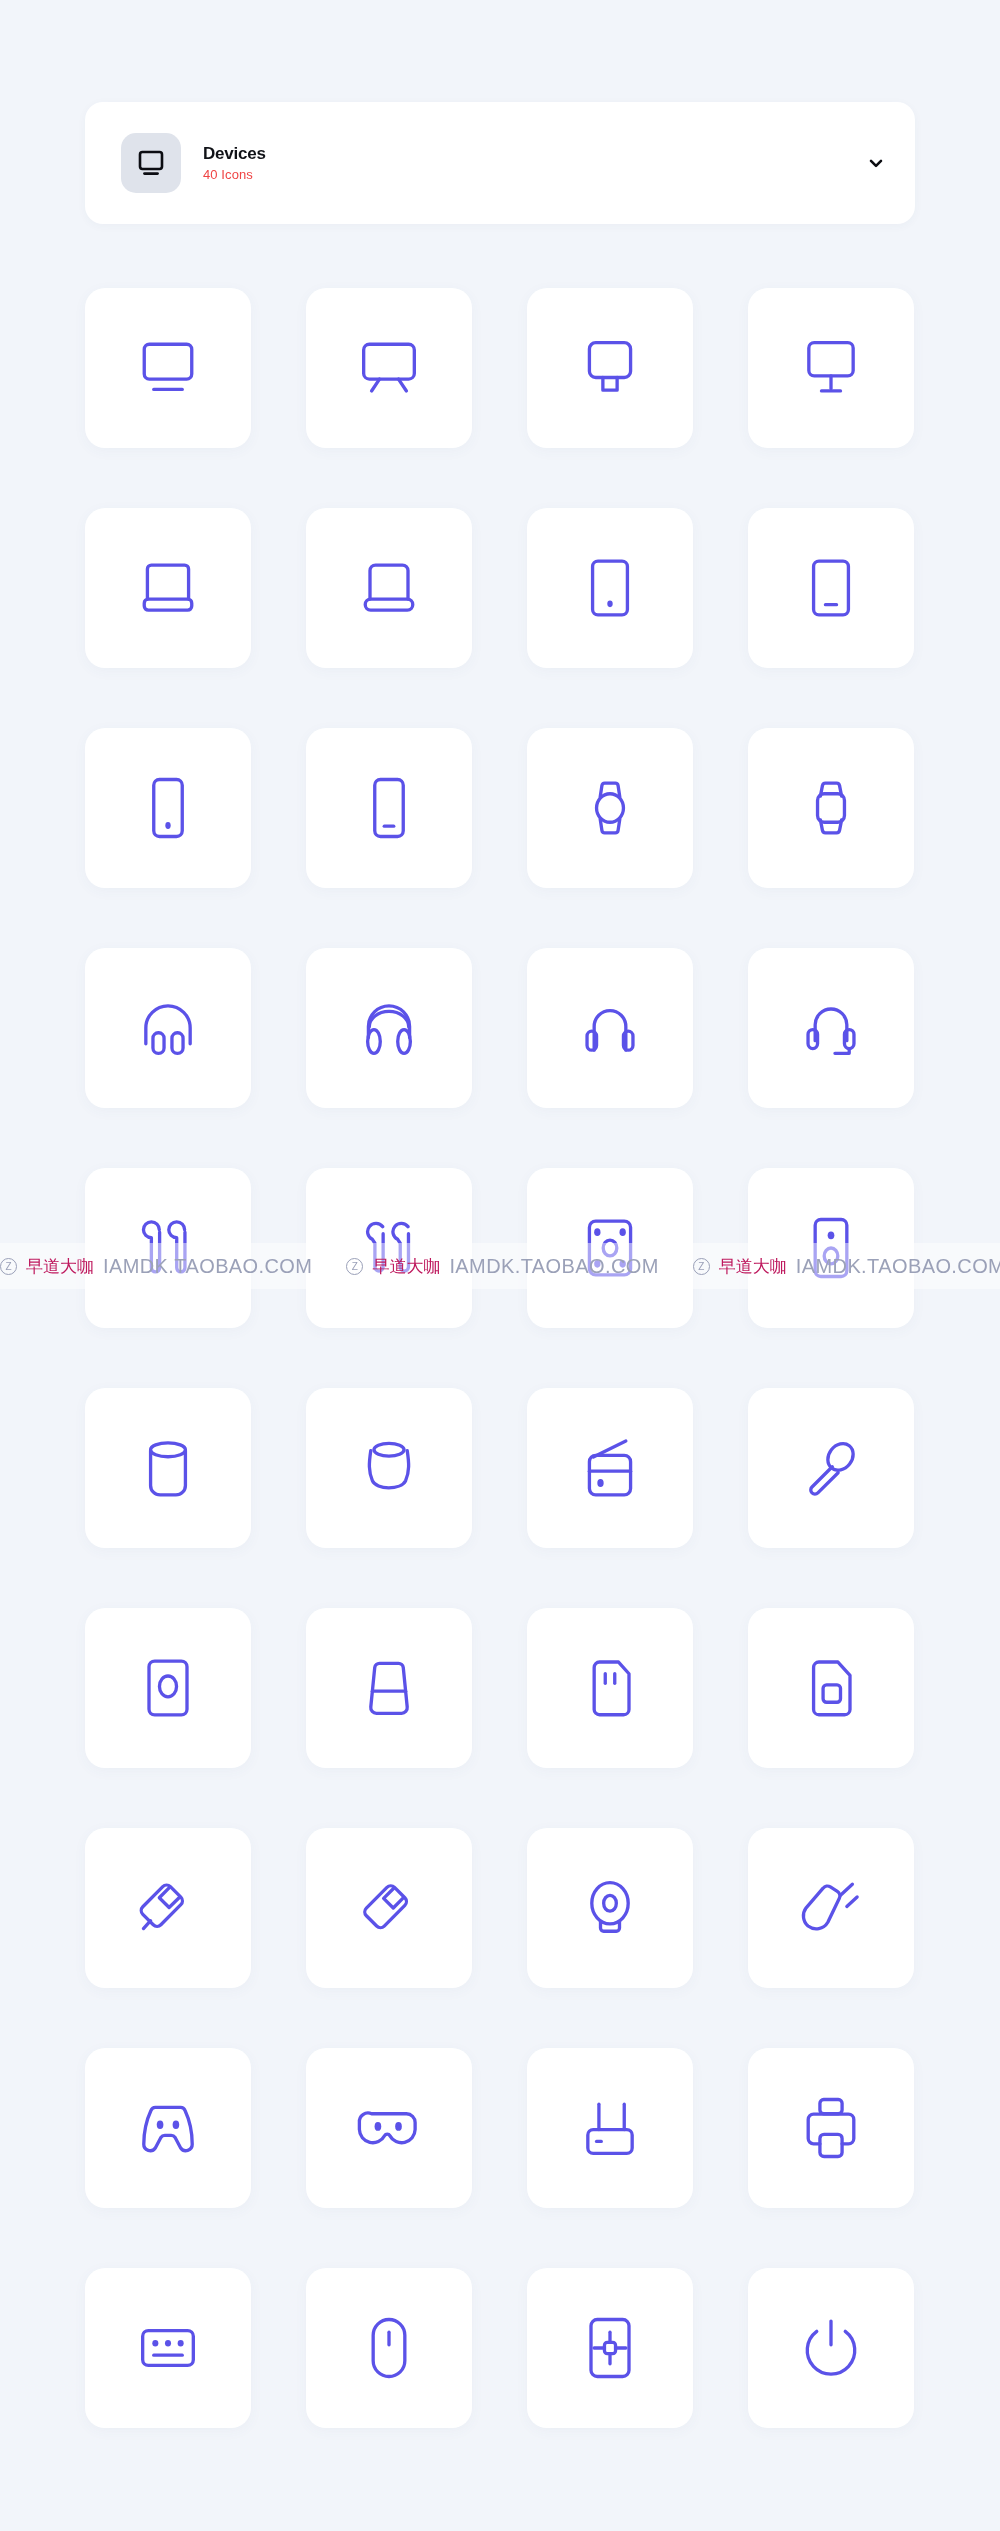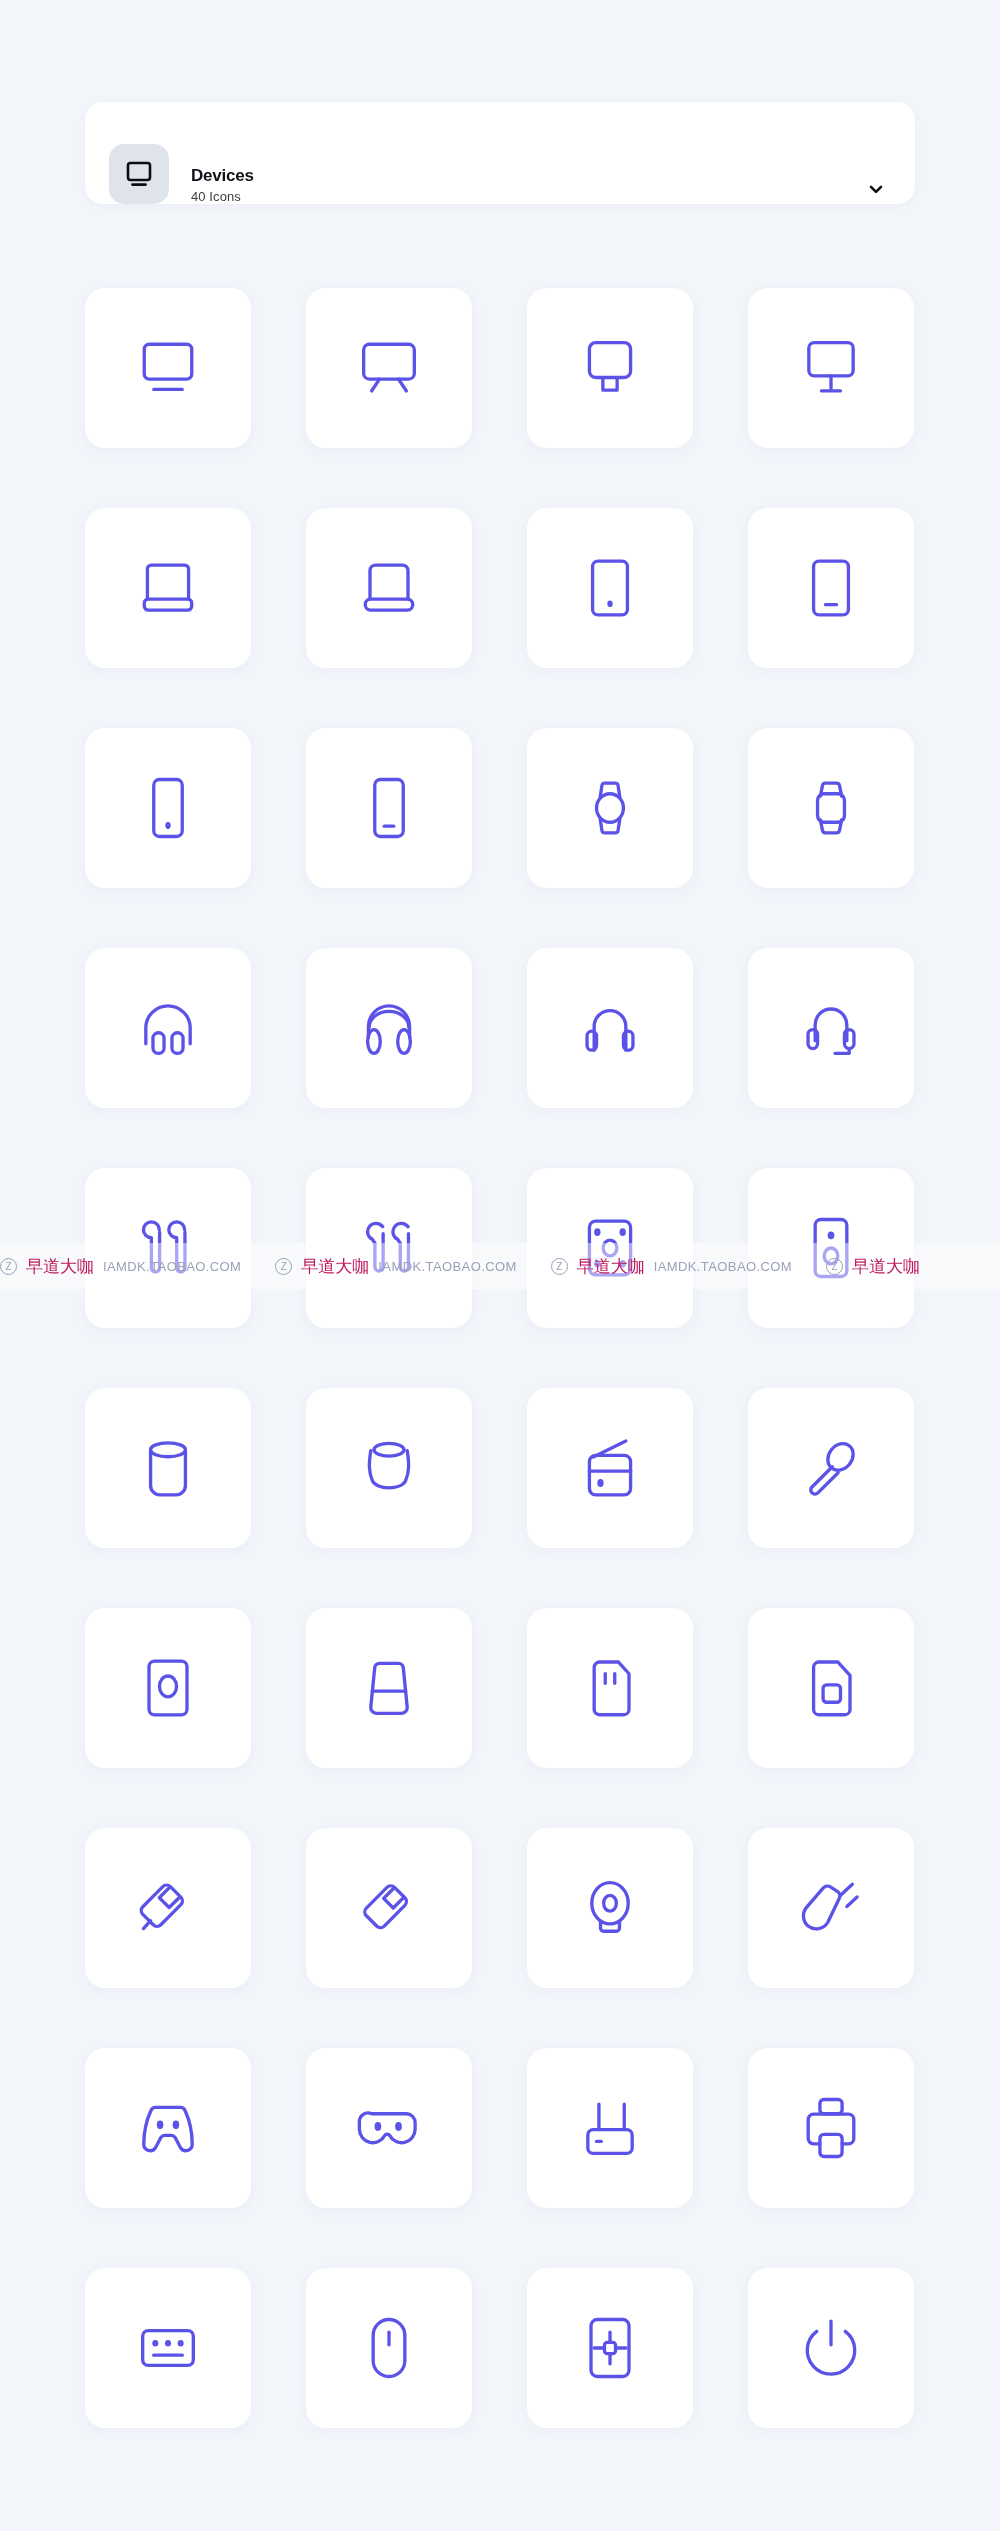--- a/index.html
+++ b/index.html
@@ -16,26 +16,26 @@
     height: 2531px;
     background: #F2F5FA;
   }
 
   
   .header-card {
     position: absolute;
     left: 85px;
     top: 102px;
     width: 830px;
-    height: 102px;
+    height: 122px;
     background: #FFFFFF;
     border-radius: 18px;
     display: flex;
-    align-items: flex-end;
-    padding: 0 24px 0 24px;
+    align-items: center;
+    padding: 0 24px 0 36px;
     box-shadow: 0 2px 10px rgba(60,72,110,0.04);
   }
   .header-icon-box {
     width: 60px;
     height: 60px;
     background: #DFE3EB;
     border-radius: 15px;
     display: flex;
     align-items: center;
     justify-content: center;
@@ -49,21 +49,21 @@
     gap: 3px;
   }
   .header-title {
     font-size: 17px;
     font-weight: bold;
     color: #111318;
     letter-spacing: -0.2px;
   }
   .header-sub {
     font-size: 13px;
-    color: #404040;
+    color: #ef4444;
     letter-spacing: 0.1px;
   }
   .header-chevron {
     margin-left: auto;
     display: flex;
     align-items: center;
     justify-content: center;
     width: 30px;
     height: 30px;
     cursor: pointer;
@@ -139,21 +139,21 @@
     align-items: center;
     justify-content: center;
     flex: 0 0 auto;
   }
   .wm-cn {
     font-size: 17px;
     color: #be185d;
     font-family: "DejaVu Sans", sans-serif;
   }
   .wm-en {
-    font-size: 13px;
+    font-size: 20px;
     color: #9ba1b8;
     letter-spacing: 0.4px;
   }
 </style>
 </head>
 <body>
 
 <div class="page">
 
   <div class="header-card">

